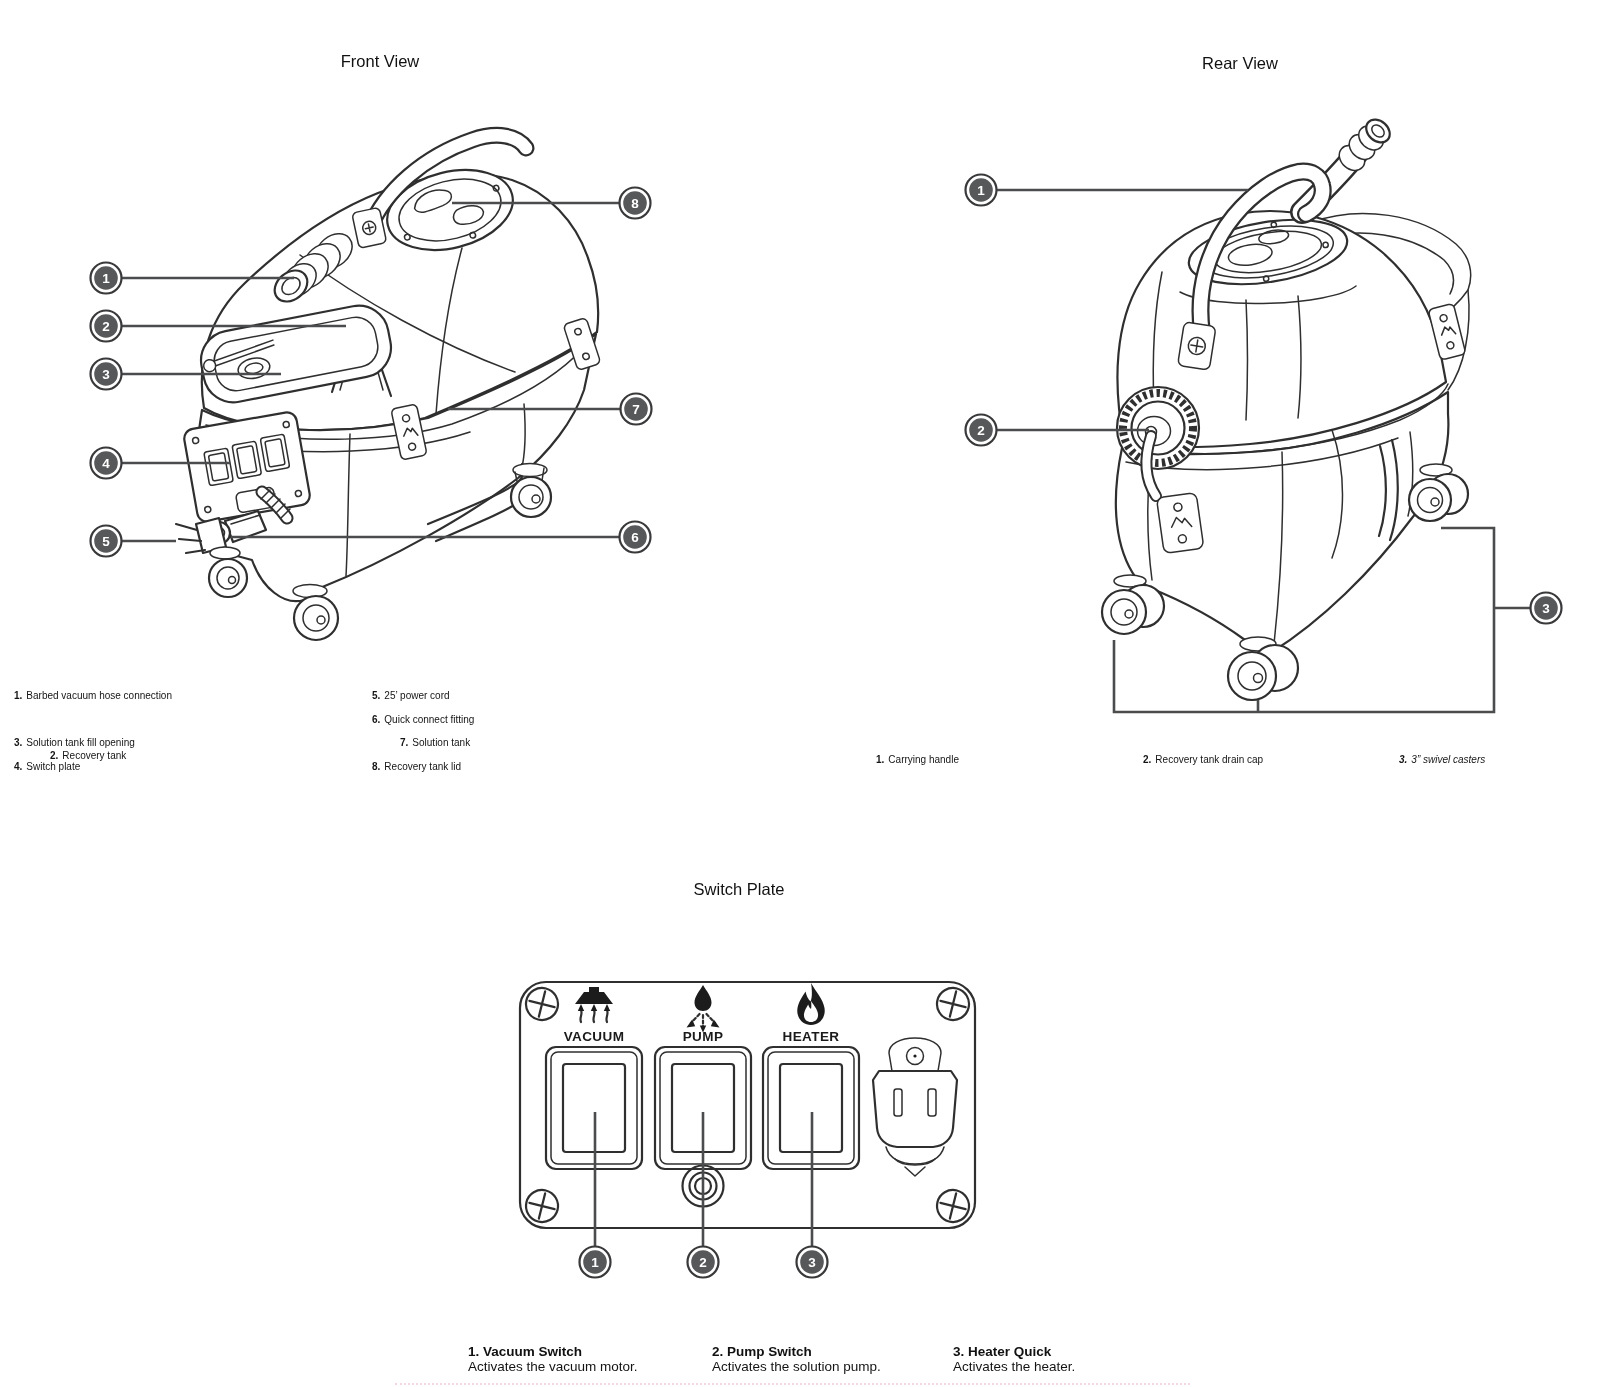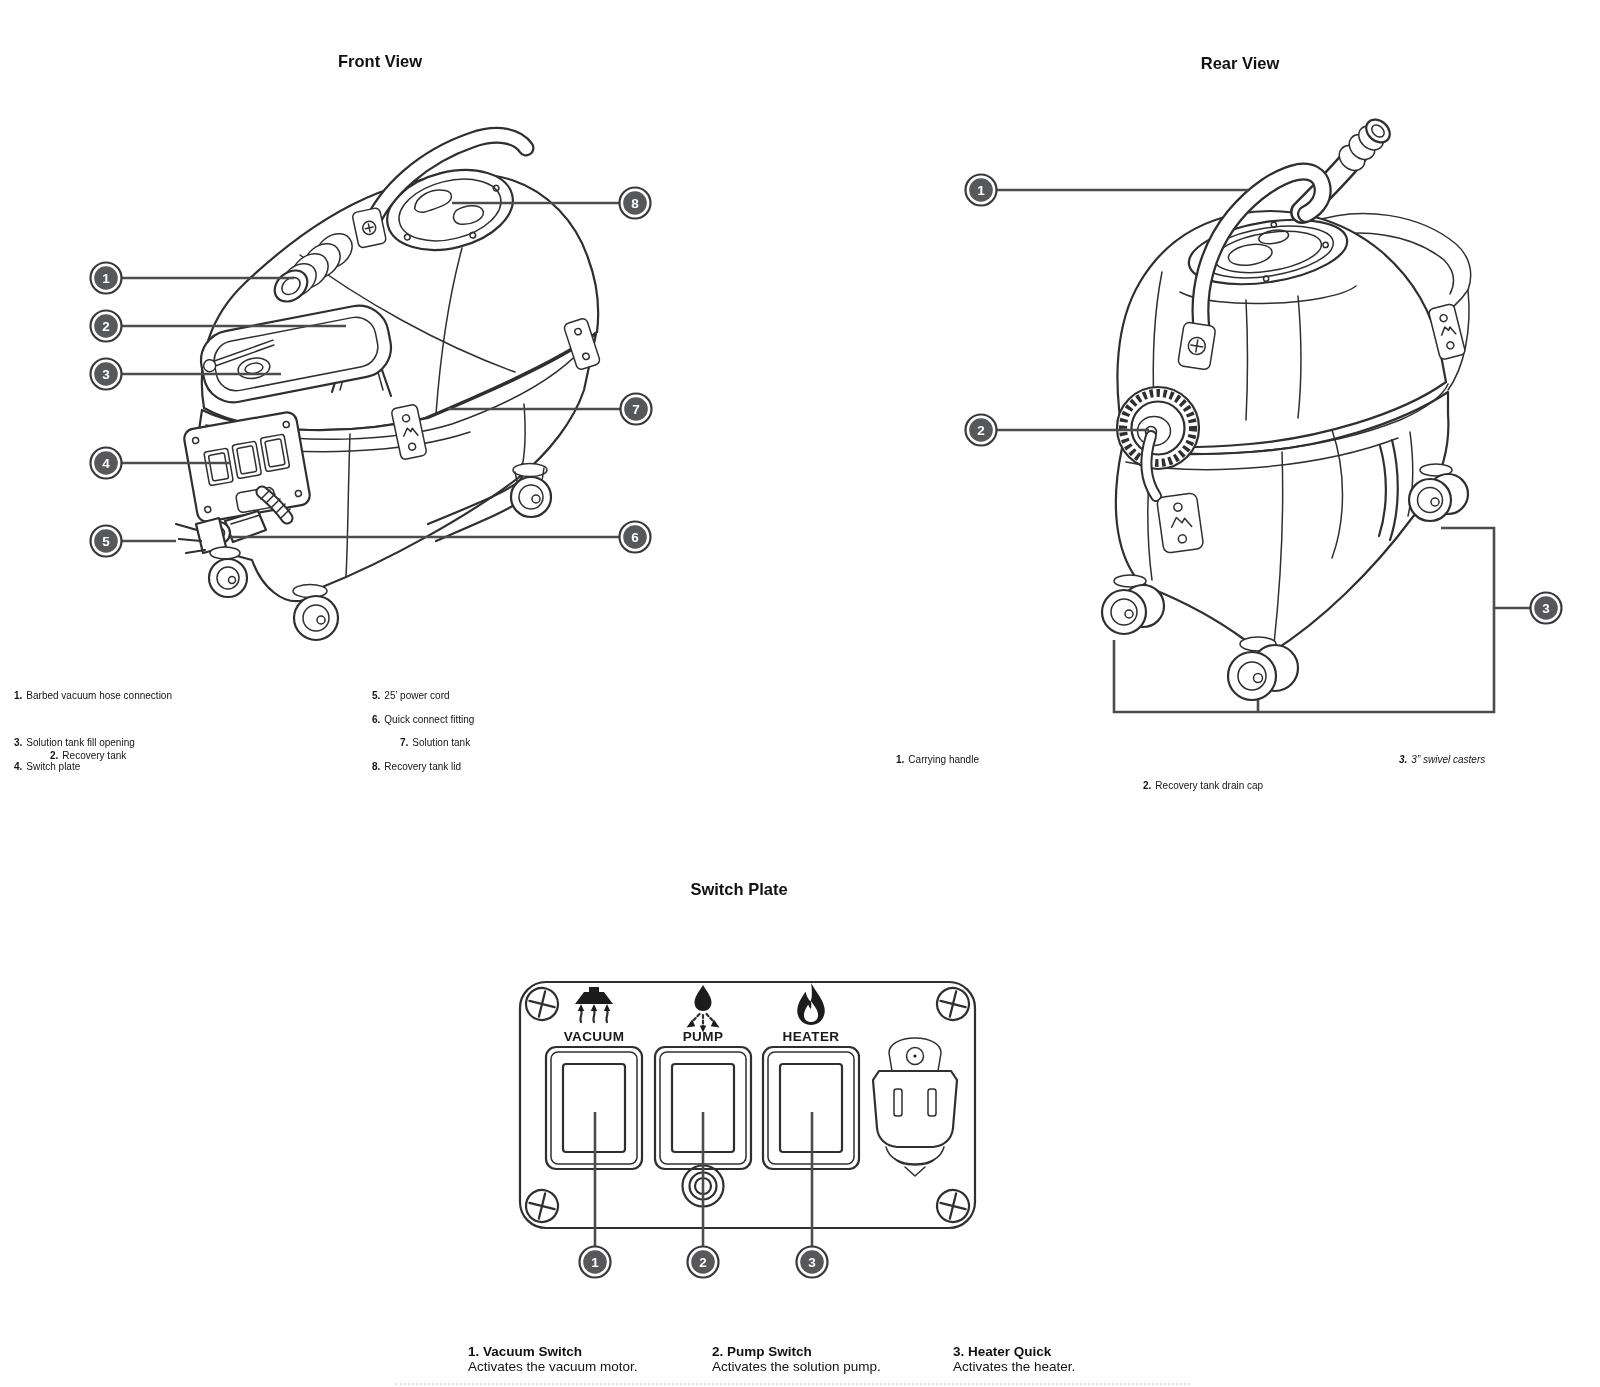--- a/index.html
+++ b/index.html
@@ -10,21 +10,21 @@
   .ln{stroke:#2f2f30;stroke-width:2.2;fill:none;stroke-linecap:round;stroke-linejoin:round;}
   .lnf{stroke:#2f2f30;stroke-width:2.2;fill:#ffffff;stroke-linecap:round;stroke-linejoin:round;}
   .thin{stroke-width:1.5;}
   .ldr{stroke:#4b4c4e;stroke-width:2.6;fill:none;}
   .co-ring{fill:#ffffff;stroke:#39393b;stroke-width:2.2;}
   .co-fill{fill:#57585a;stroke:none;}
   .co-num{font:bold 13.5px "Liberation Sans", sans-serif;fill:#ffffff;text-anchor:middle;}
   .sw-label{font:bold 13.5px "Liberation Sans", sans-serif;fill:#1a1a1a;text-anchor:middle;letter-spacing:.4px;}
   .ic{fill:#1c1c1c;stroke:none;}
   
-  .sec-title{position:absolute;transform:translateX(-50%);font-size:16.5px;font-weight:bold;color:#111;white-space:nowrap;}
+  .sec-title{position:absolute;transform:translateX(-50%);font-size:16.5px;font-weight:normal;color:#111;white-space:nowrap;}
   .lrow{position:absolute;font-size:10px;white-space:nowrap;color:#141414;}
   .lnum{font-weight:bold;margin-right:4px;}
   .leg-title{font-size:13.5px;font-weight:bold;color:#111;white-space:nowrap;}
   .leg-desc{font-size:13.5px;color:#141414;white-space:nowrap;}
   .page-mark{position:absolute;border-top:2px dotted #e89cae;opacity:.4;height:0;}
 </style>
 </head>
 <body>
 
 <div class="canvas">
@@ -441,22 +441,22 @@
     <div class="lrow" style="left:14px;top:750px;margin-left:36px;"><span class="lnum">2.</span><span>Recovery tank</span></div>
     <div class="lrow" style="left:14px;top:737px;"><span class="lnum">3.</span><span>Solution tank fill opening</span></div>
     <div class="lrow" style="left:14px;top:761px;"><span class="lnum">4.</span><span>Switch plate</span></div>
     <div class="lrow" style="left:372px;top:690px;"><span class="lnum">5.</span><span>25’ power cord</span></div>
     <div class="lrow" style="left:372px;top:714px;"><span class="lnum">6.</span><span>Quick connect fitting</span></div>
     <div class="lrow" style="left:372px;top:737px;margin-left:28px;"><span class="lnum">7.</span><span>Solution tank</span></div>
     <div class="lrow" style="left:372px;top:761px;"><span class="lnum">8.</span><span>Recovery tank lid</span></div>
   </div>
 
   <div style="position:absolute;left:0;top:0;">
-    <div class="lrow" style="left:896px;top:754px;"><span class="lnum">1.</span><span>Carrying handle</span></div>
-    <div class="lrow" style="left:1143px;top:780px;"><span class="lnum">2.</span><span>Recovery tank drain cap</span></div>
+    <div class="lrow" style="left:876px;top:754px;"><span class="lnum">1.</span><span>Carrying handle</span></div>
+    <div class="lrow" style="left:1143px;top:754px;"><span class="lnum">2.</span><span>Recovery tank drain cap</span></div>
     <div class="lrow" style="left:1399px;top:754px;font-style:italic;"><span class="lnum">3.</span><span>3” swivel casters</span></div>
   </div>
 
   <div style="position:absolute;left:0;top:0;">
     <div style="position:absolute;left:468px;top:1344px;">
       <div class="leg-title"><span>1.</span> <span>Vacuum Switch</span></div>
       <div class="leg-desc">Activates the vacuum motor.</div>
     </div>
     <div style="position:absolute;left:712px;top:1344px;">
       <div class="leg-title"><span>2.</span> <span>Pump Switch</span></div>

